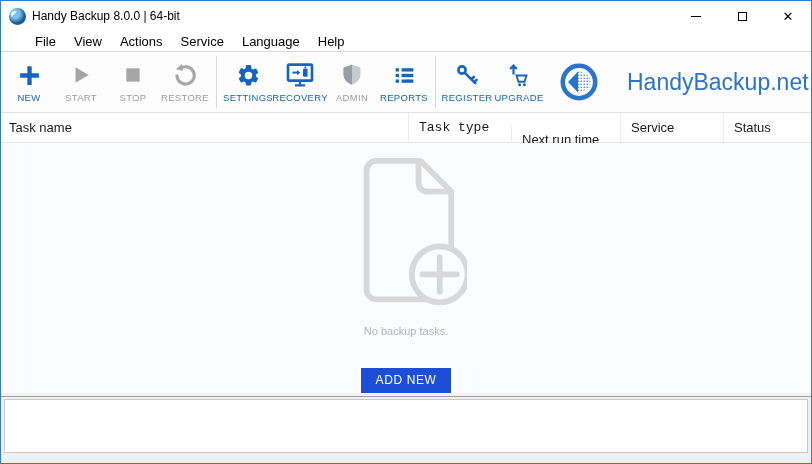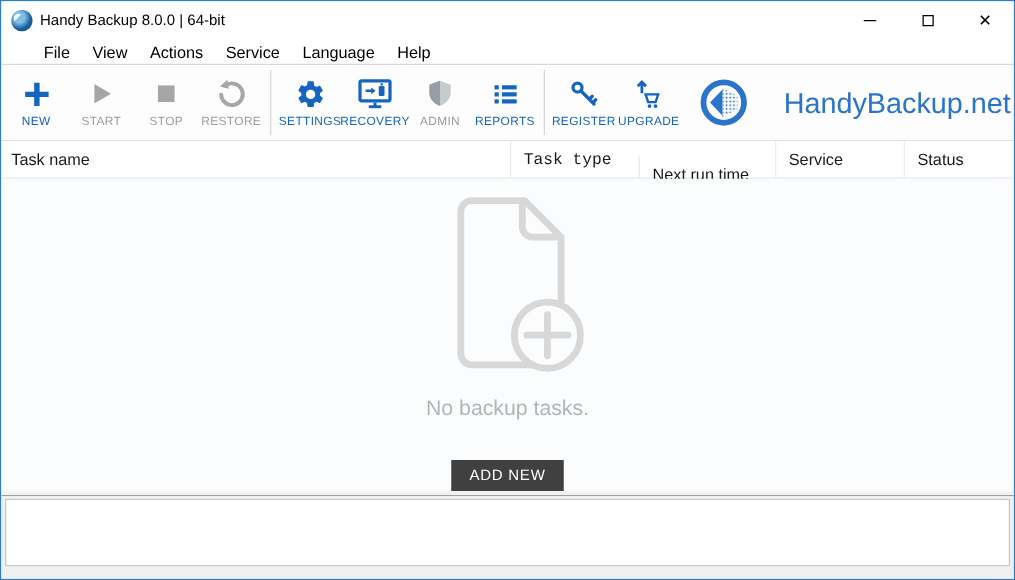--- a/index.html
+++ b/index.html
@@ -47,22 +47,22 @@
   .gh-cell { height: 100%; display:flex; align-items:center; padding-left: 10px; }
   .gh-cell + .gh-cell { border-left: 1px solid #ececec; }
   .col-taskname { width: 407px; padding-left: 8px; }
   .col-tasktype { width: 103px; font-family: Liberation Mono, monospace; }
   .col-nextrun  { width: 109px; margin-top: 24px; }
   .col-progress { width: 103px; }
   .col-status   { flex: 1; }
   
   .content { flex: 1; background:#fafcfd; display:flex; flex-direction:column; align-items:center;
     padding-top: 12px; overflow:hidden; }
-  .empty-msg { font-size: 17px; color:#b4b4b4; margin-top: 16px; }
-  .addnew-btn { margin-top: 31px; background:#404040; color:#ffffff; border:none;
+  .empty-msg { font-size: 11px; color:#b4b4b4; margin-top: 16px; }
+  .addnew-btn { margin-top: 31px; background:#1d4ed8; color:#ffffff; border:none;
     font-family:"Liberation Sans",sans-serif; font-size: 12px; letter-spacing:.6px;
     padding: 5px 15px 6px; cursor: pointer; }
   
   .splitter { height: 4px; background:#f2f2f2; border-bottom: 1px solid #9f9f9f; flex:none; }
   .log-area { height: 58px; background:#f0f0f0; padding: 2px 3px; flex:none; }
   .log-panel { width: 100%; height: 100%; background:#ffffff; border: 1px solid #c9c9c9; }
   .bottom-strip { height: 8px; background:#f0f0f0; flex:none; }
 </style>
 </head>
 <body>

